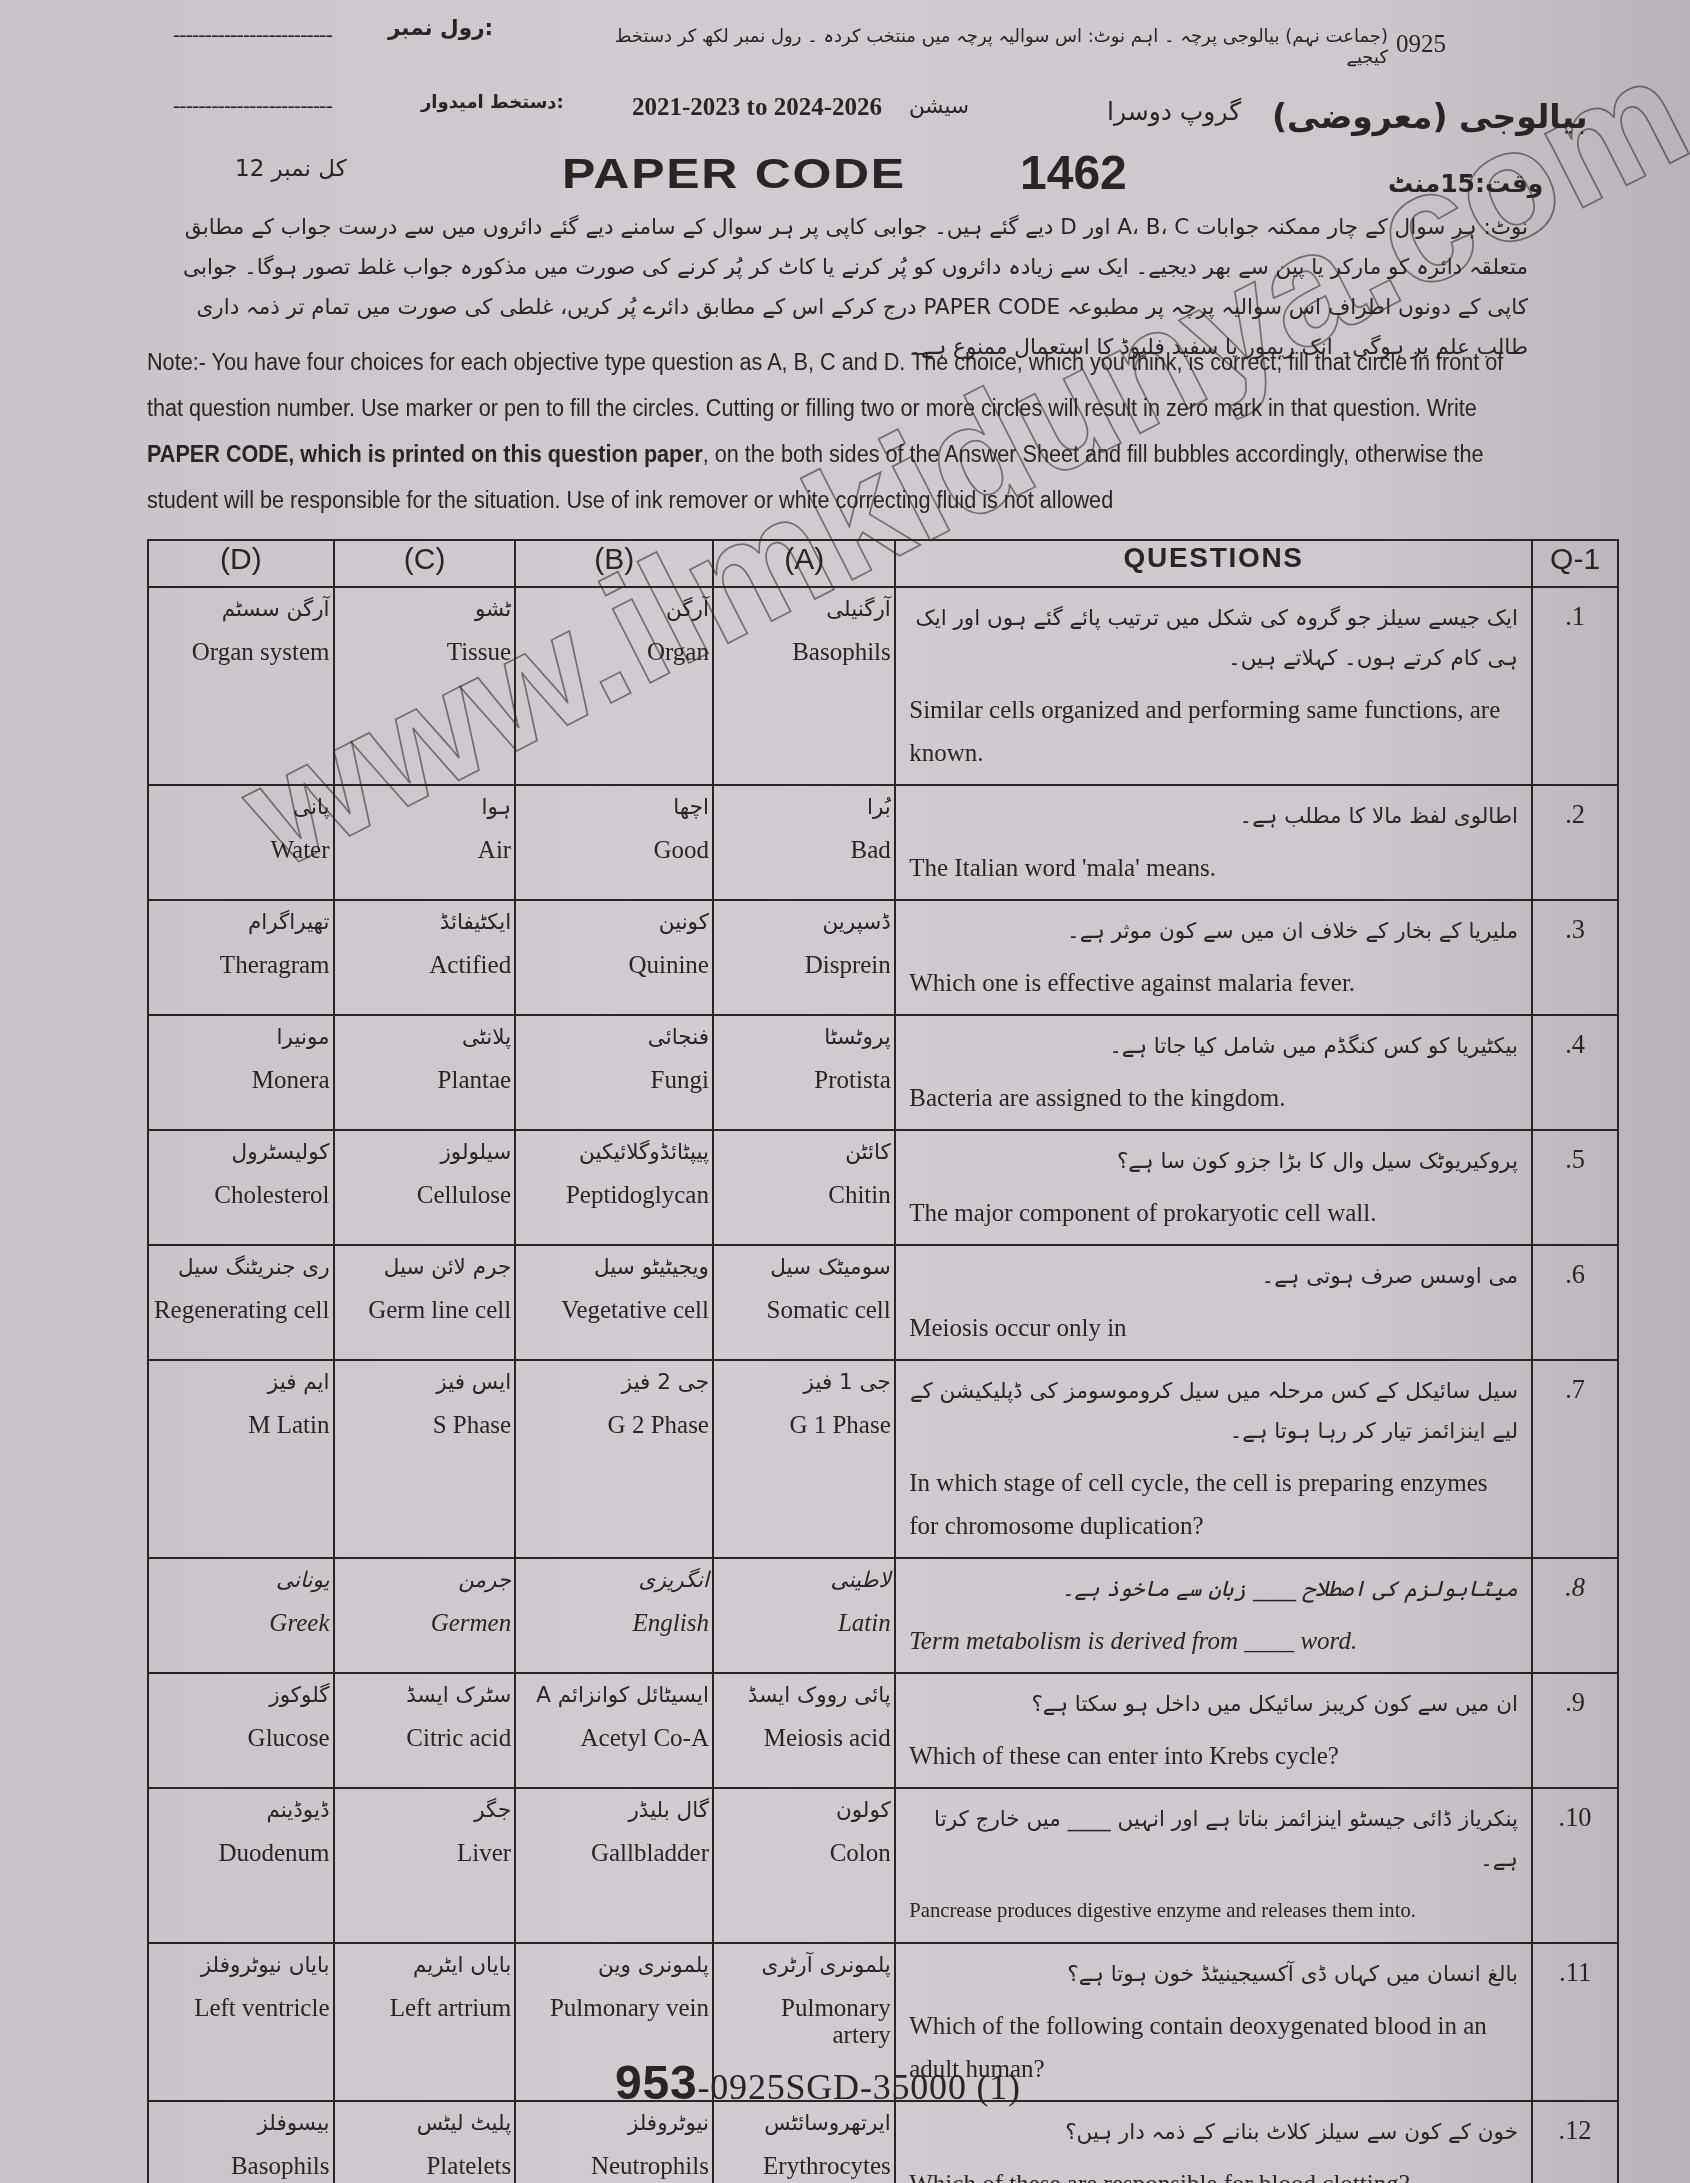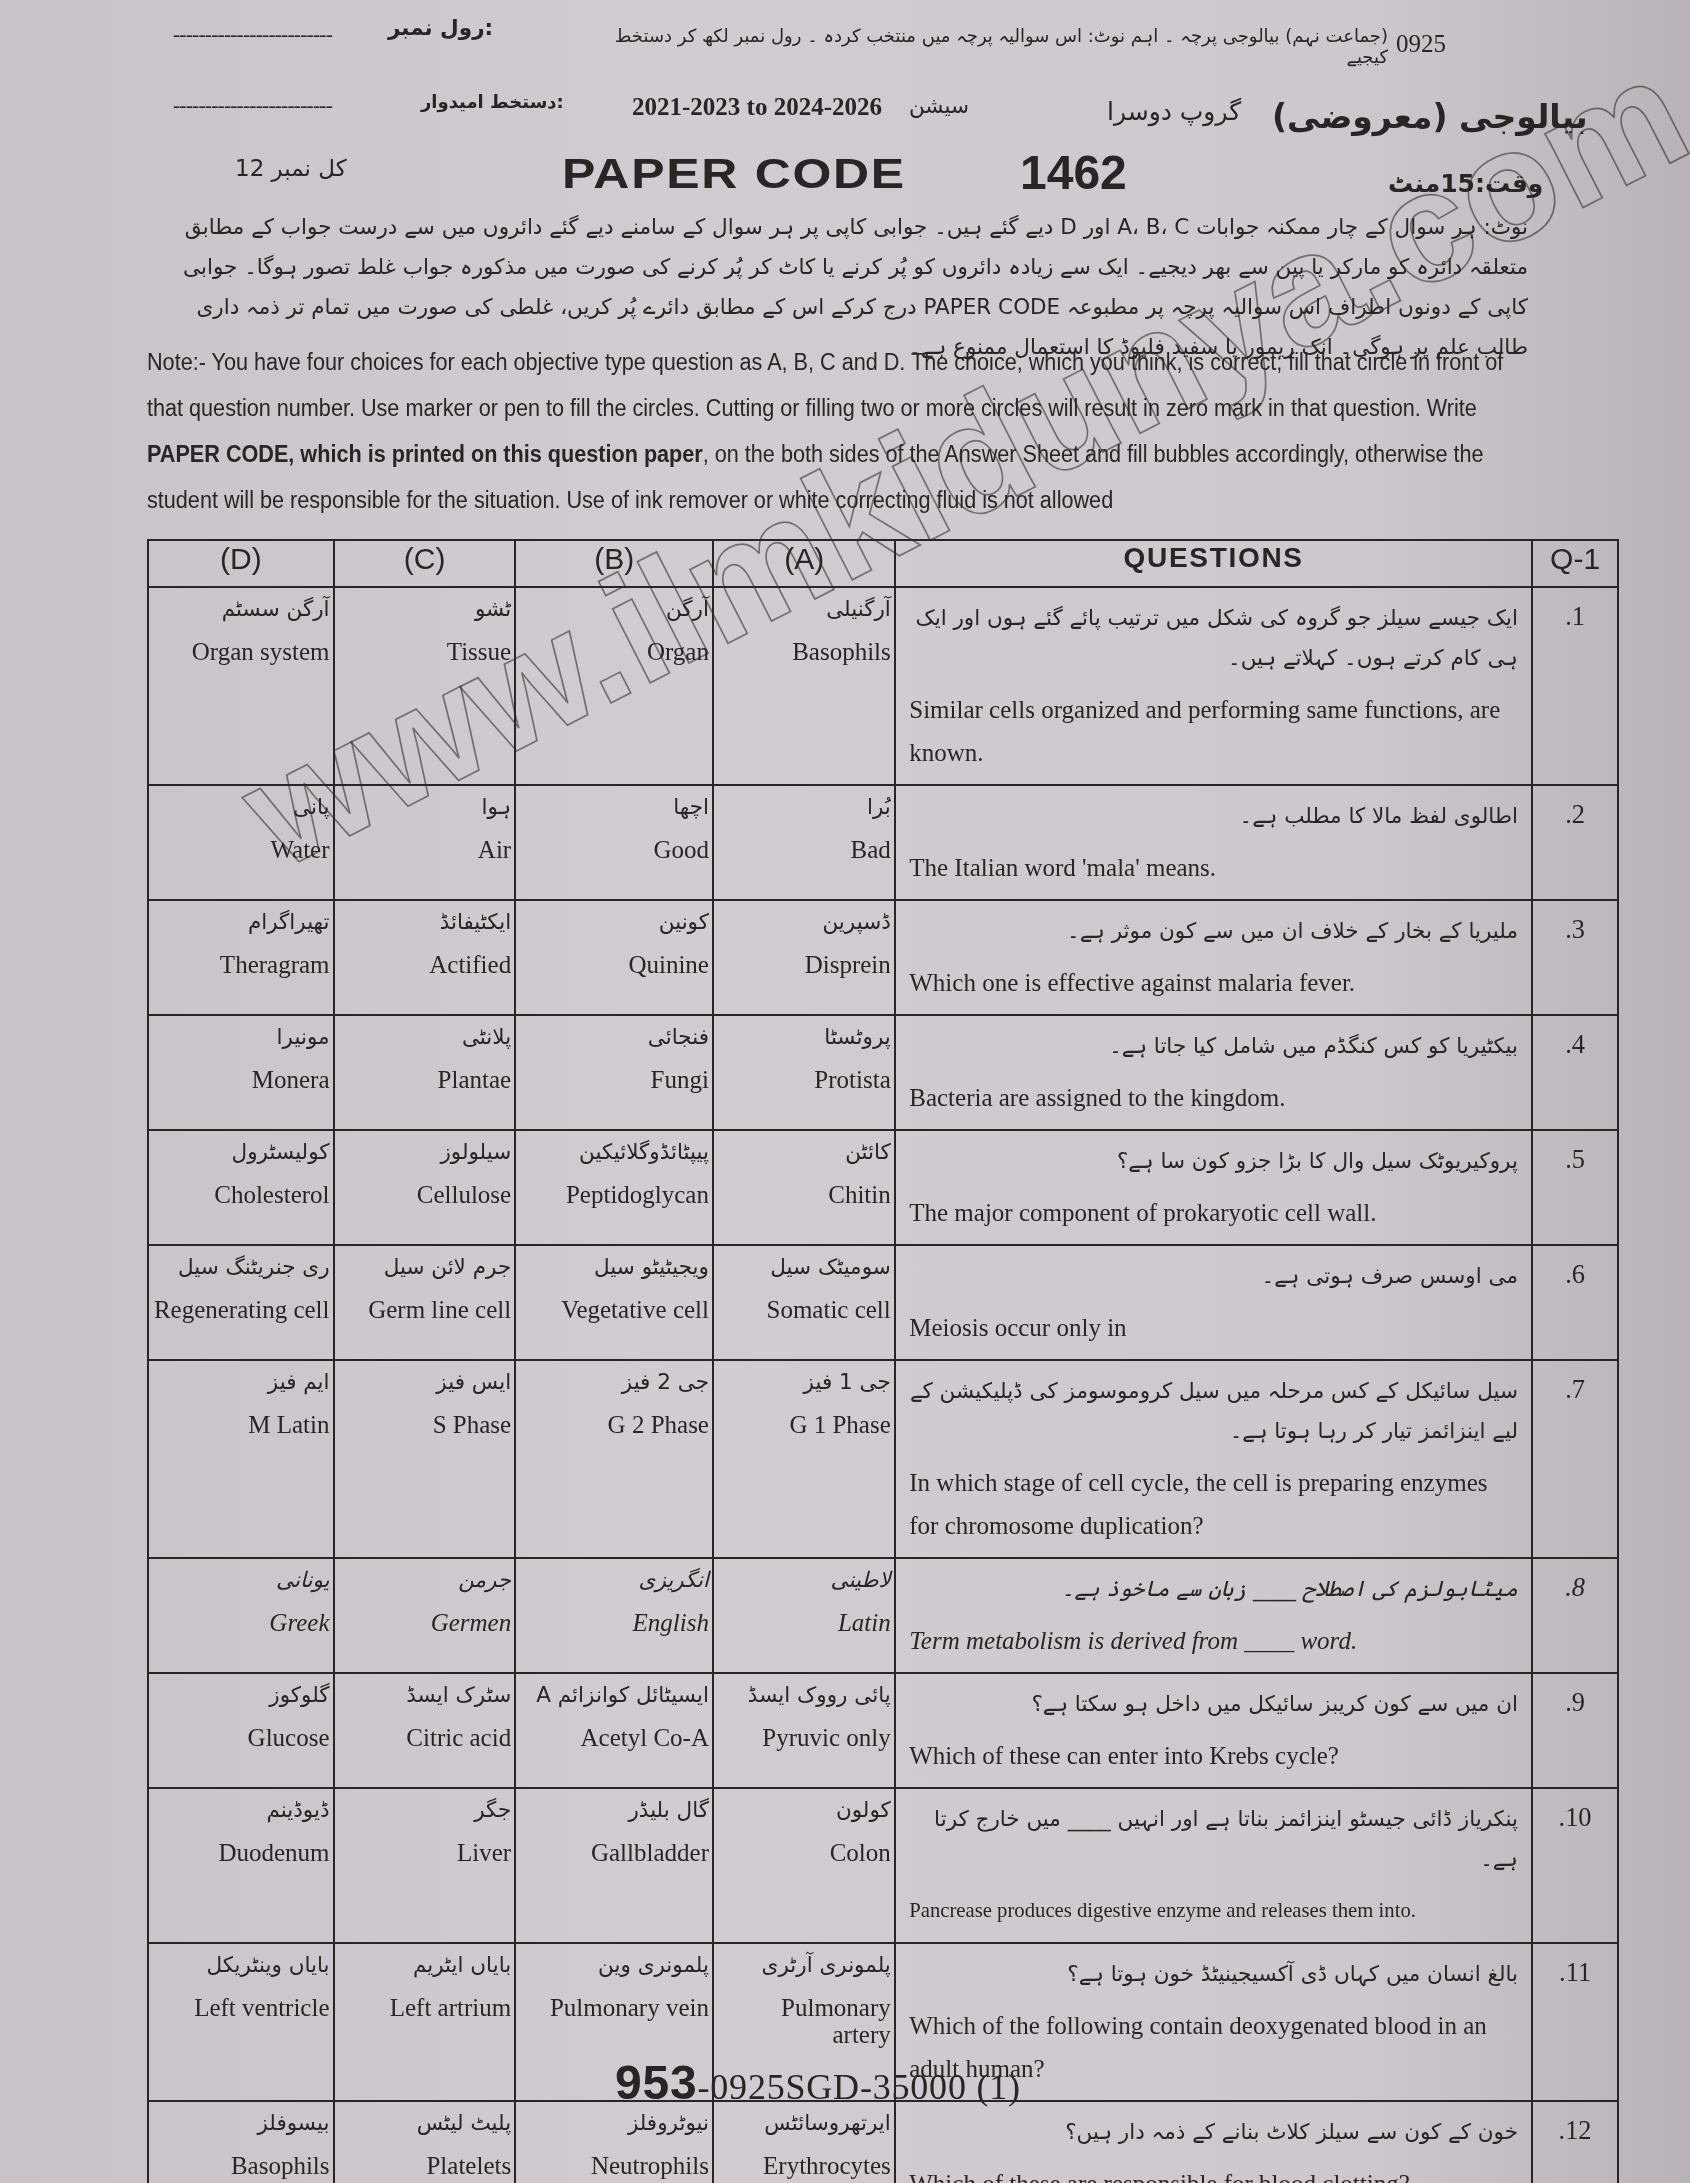--- a/index.html
+++ b/index.html
@@ -286,21 +286,21 @@
         <td class="opt">
           <span class="u">سٹرک ایسڈ</span>
           <span class="e">Citric acid</span>
         </td>
         <td class="opt">
           <span class="u">ایسیٹائل کوانزائم A</span>
           <span class="e">Acetyl Co-A</span>
         </td>
         <td class="opt">
           <span class="u">پائی رووک ایسڈ</span>
-          <span class="e">Pyruvic only</span>
+          <span class="e">Meiosis acid</span>
         </td>
         <td class="qt">
           <span class="u">ان میں سے کون کریبز سائیکل میں داخل ہو سکتا ہے؟</span>
           <span class="e">Which of these can enter into Krebs cycle?</span>
         </td>
         <td class="num">.9</td>
       </tr>
       <tr style="height: 106px;">
         <td class="opt">
           <span class="u">ڈیوڈینم</span>
@@ -319,21 +319,21 @@
           <span class="e">Colon</span>
         </td>
         <td class="qt">
           <span class="u">پنکریاز ڈائی جیسٹو اینزائمز بناتا ہے اور انہیں ____ میں خارج کرتا ہے۔</span>
           <span class="e small">Pancrease produces digestive enzyme and releases them into.</span>
         </td>
         <td class="num">.10</td>
       </tr>
       <tr style="height: 149px;">
         <td class="opt">
-          <span class="u">بایاں وینٹریکل</span>
+          <span class="u">بایاں نیوٹروفلز</span>
           <span class="e">Left ventricle</span>
         </td>
         <td class="opt">
           <span class="u">بایاں ایٹریم</span>
           <span class="e">Left artrium</span>
         </td>
         <td class="opt">
           <span class="u">پلمونری وین</span>
           <span class="e">Pulmonary vein</span>
         </td>

